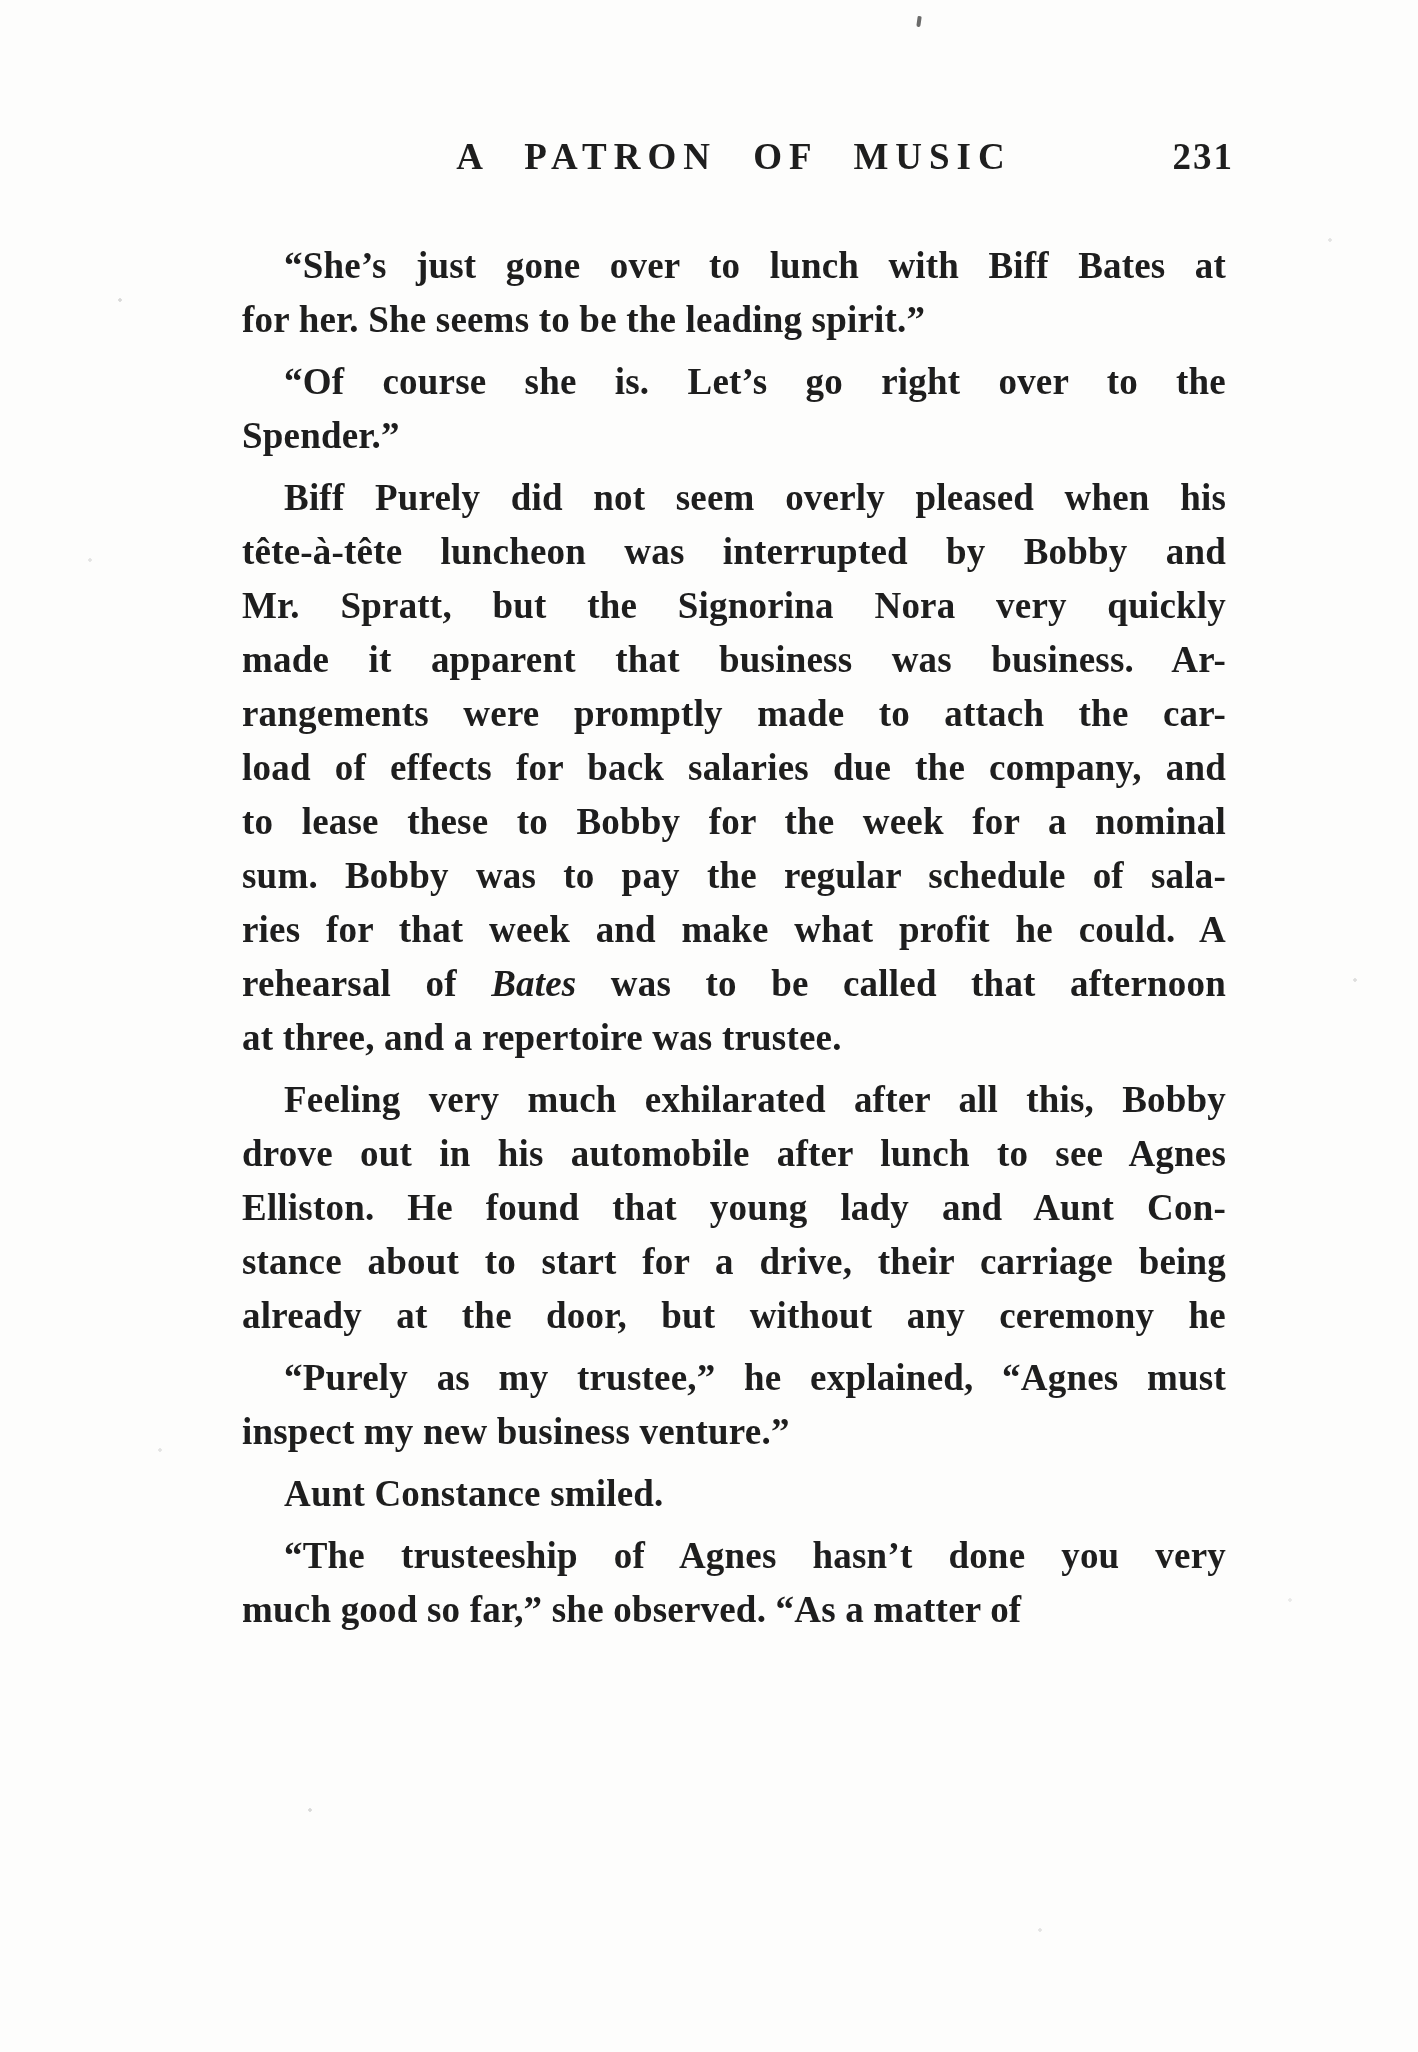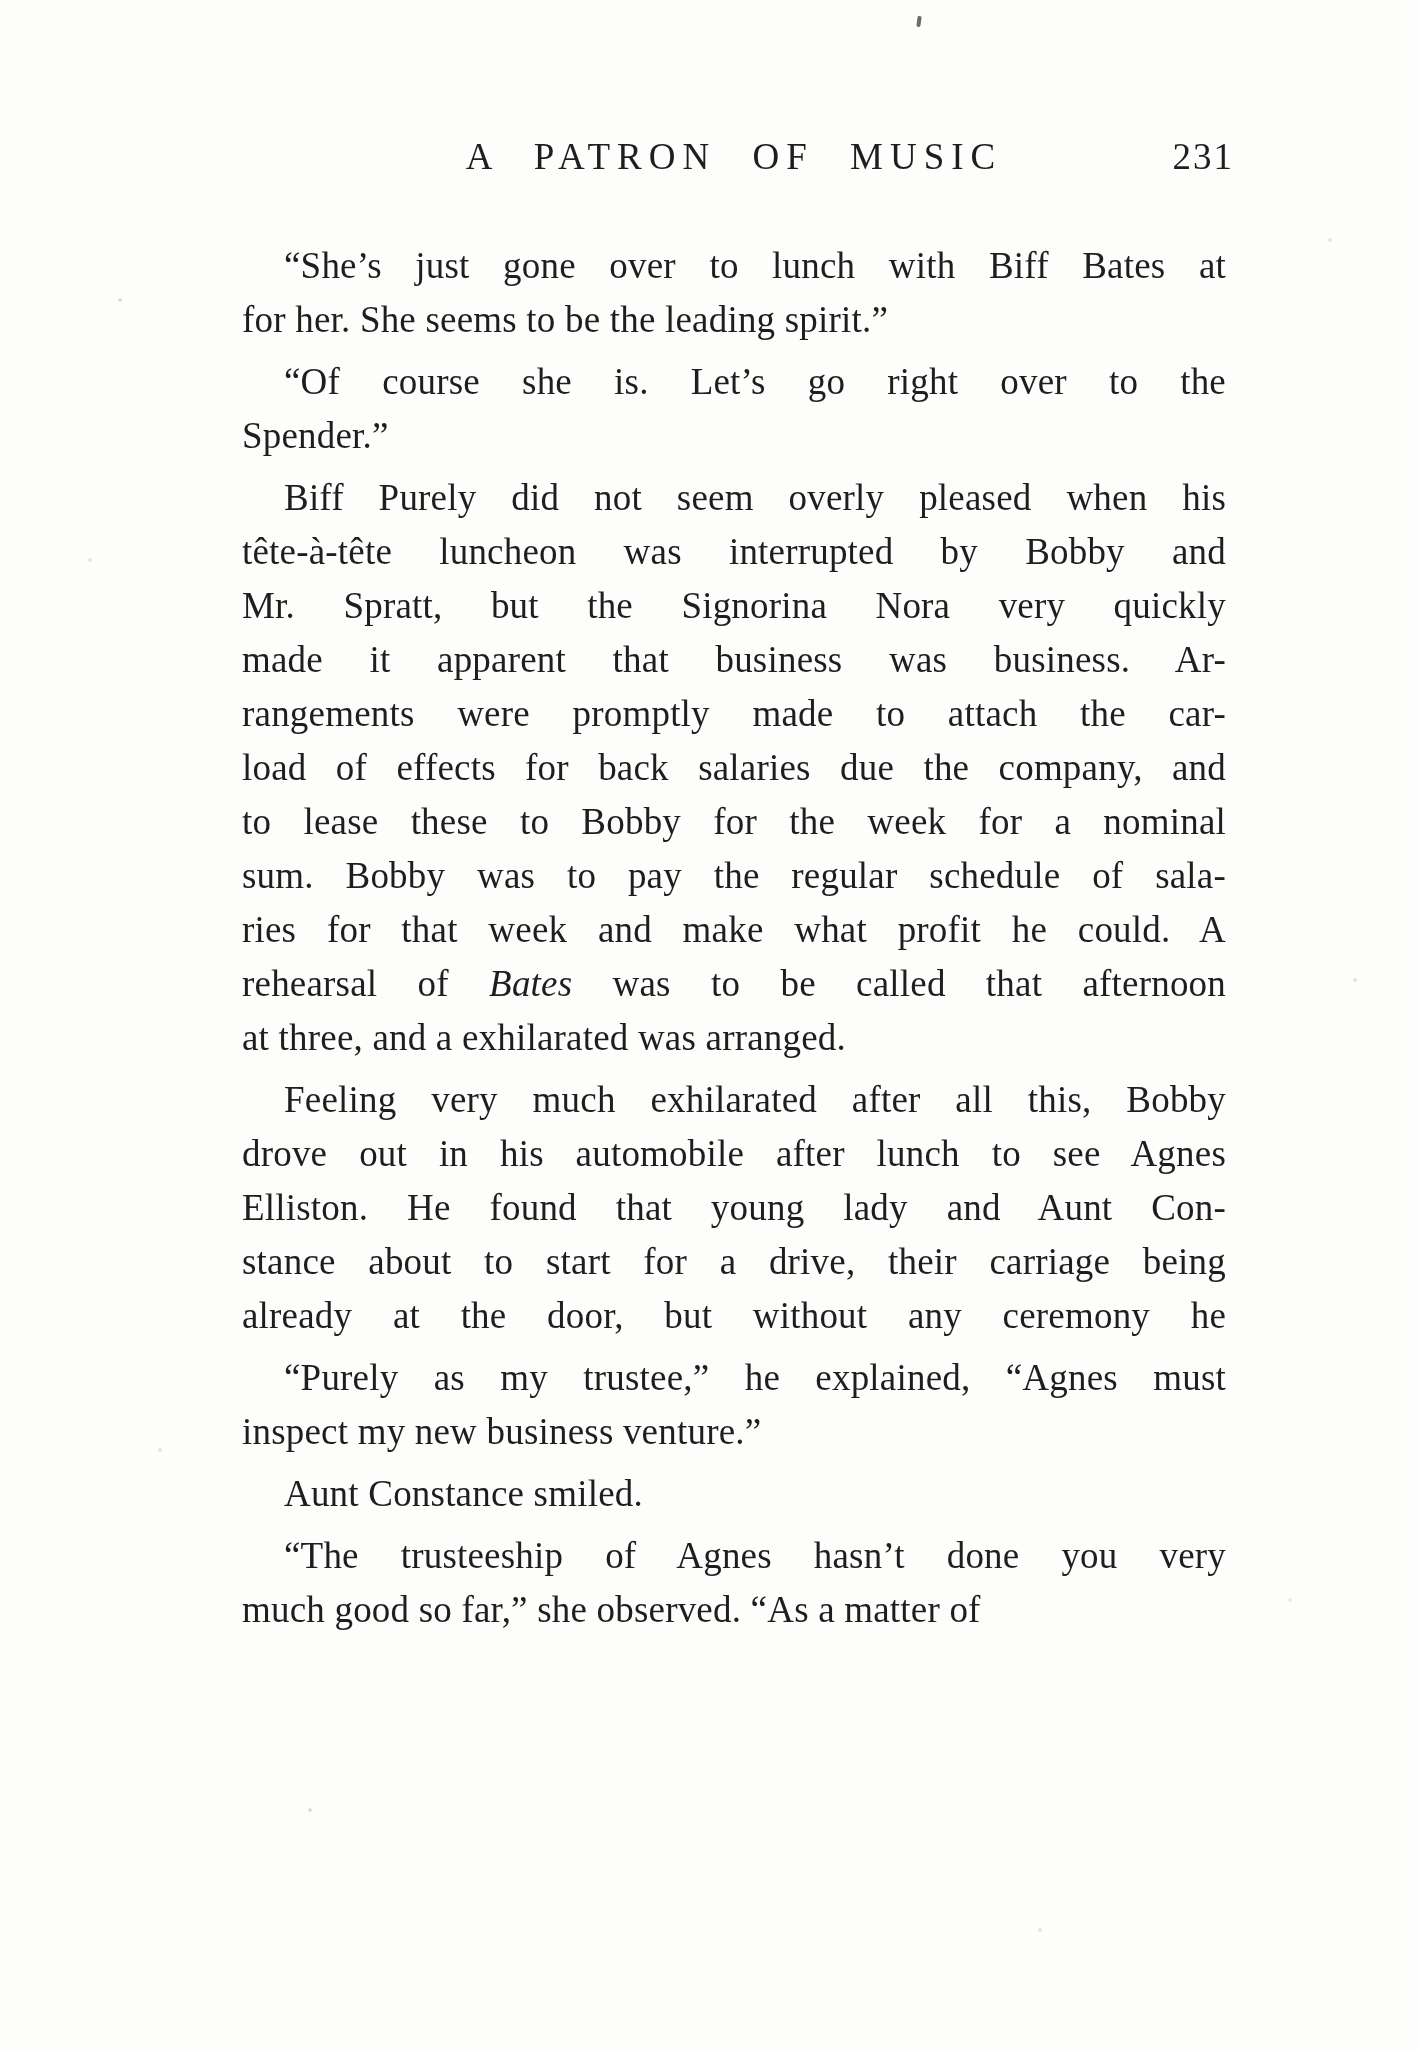--- a/index.html
+++ b/index.html
@@ -19,20 +19,21 @@
       radial-gradient(circle 2px at 90px 560px, rgba(0,0,0,0.10) 0 1.5px, transparent 2px),
       radial-gradient(circle 2px at 1330px 240px, rgba(0,0,0,0.10) 0 1.5px, transparent 2px),
       radial-gradient(circle 2px at 1355px 980px, rgba(0,0,0,0.12) 0 1.5px, transparent 2px),
       radial-gradient(circle 2px at 160px 1450px, rgba(0,0,0,0.10) 0 1.5px, transparent 2px),
       radial-gradient(circle 2px at 310px 1810px, rgba(0,0,0,0.14) 0 1.5px, transparent 2px),
       radial-gradient(circle 2px at 1040px 1930px, rgba(0,0,0,0.10) 0 1.5px, transparent 2px),
       radial-gradient(circle 2px at 1290px 1600px, rgba(0,0,0,0.08) 0 1.5px, transparent 2px);
     font-family: "Liberation Serif", "DejaVu Serif", serif;
     color: #1e1e1e;
     overflow: hidden;
+    font-weight: bold;
   }
   .scan-artifact {
     position: absolute;
     left: 917px;
     top: 16px;
     width: 4px;
     height: 11px;
     border-radius: 2px 2px 3px 3px;
     background: #3a3a3a;
     opacity: 0.75;
@@ -108,21 +109,21 @@
           <div class="line first"><span>Biff Purely did not seem overly pleased when his</span></div>
           <div class="line"><span>tête-à-tête luncheon was interrupted by Bobby and</span></div>
           <div class="line"><span>Mr. Spratt, but the Signorina Nora very quickly</span></div>
           <div class="line"><span>made it apparent that business was business. Ar-</span></div>
           <div class="line"><span>rangements were promptly made to attach the car-</span></div>
           <div class="line"><span>load of effects for back salaries due the company, and</span></div>
           <div class="line"><span>to lease these to Bobby for the week for a nominal</span></div>
           <div class="line"><span>sum. Bobby was to pay the regular schedule of sala-</span></div>
           <div class="line"><span>ries for that week and make what profit he could. A</span></div>
           <div class="line"><span>rehearsal of </span><span class="italic">Bates</span><span> was to be called that afternoon</span></div>
-          <div class="line last"><span>at three, and a exhilarated was arranged.</span></div>
+          <div class="line last"><span>at three, and a repertoire was trustee.</span></div>
         </div>
         <div class="paragraph">
           <div class="line first"><span>Feeling very much exhilarated after all this, Bobby</span></div>
           <div class="line"><span>drove out in his automobile after lunch to see Agnes</span></div>
           <div class="line"><span>Elliston. He found that young lady and Aunt Con-</span></div>
           <div class="line"><span>stance about to start for a drive, their carriage being</span></div>
           <div class="line"><span>already at the door, but without any ceremony he</span></div>
         </div>
         <div class="paragraph">
           <div class="line first"><span>“Purely as my trustee,” he explained, “Agnes must</span></div>

